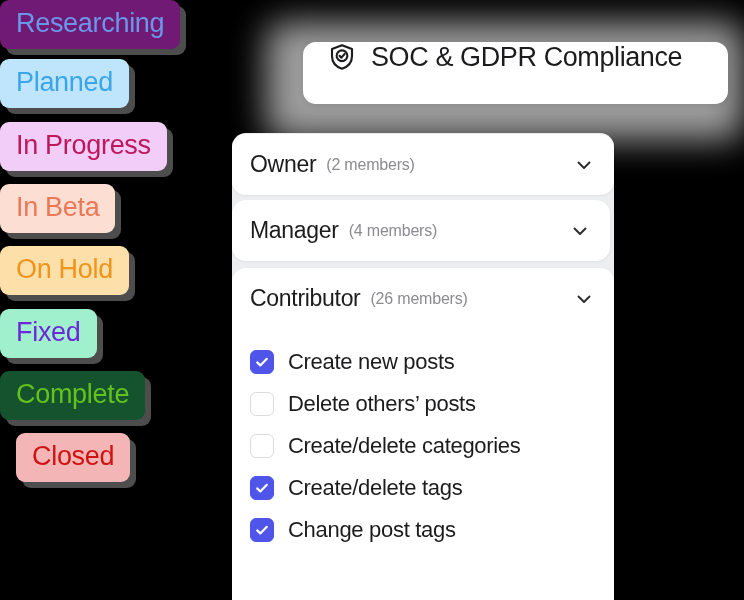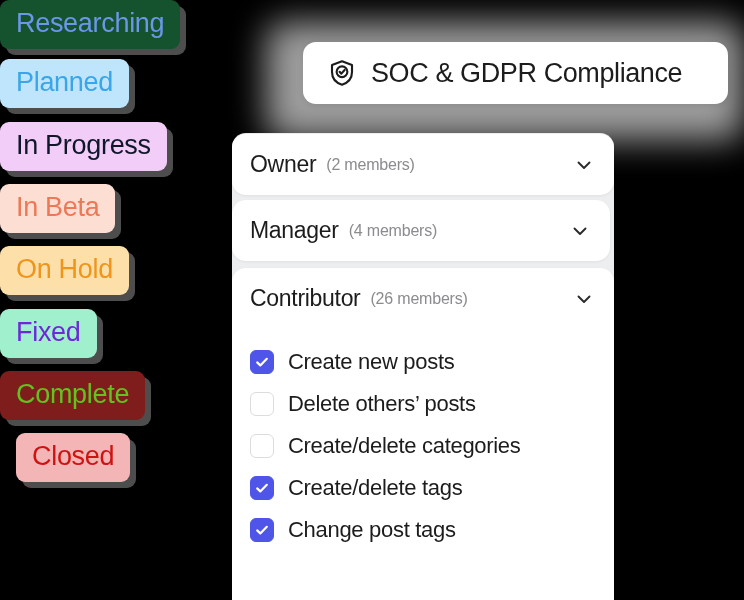--- a/index.html
+++ b/index.html
@@ -56,21 +56,20 @@
   }
   #compliance-card {
     position: absolute;
     left: 303px;
     top: 42px;
     width: 425px;
     height: 62px;
     background: #ffffff;
     border-radius: 13px;
     display: flex;
-    align-items: center;
     padding-left: 24px;
     box-sizing: border-box;
     z-index: 10;
     box-shadow: 0 2px 6px rgba(0,0,0,0.10);
   }
   #compliance-card .shield-wrap {
     width: 30px;
     height: 30px;
     flex: 0 0 30px;
     margin-right: 14px;
@@ -179,27 +178,27 @@
     letter-spacing: -0.3px;
     white-space: nowrap;
   }
 </style>
 </head>
 <body>
 
 <div id="stage">
 
   <div id="status-stack">
-      <div class="status-row" style="top: 0px; left: 0px;"><span class="status-badge" style="background: #14532d; color: rgb(107, 151, 232);">Researching</span></div>
+      <div class="status-row" style="top: 0px; left: 0px;"><span class="status-badge" style="background: #701a75; color: rgb(107, 151, 232);">Researching</span></div>
       <div class="status-row" style="top: 59px; left: 0px;"><span class="status-badge" style="background: rgb(190, 229, 251); color: rgb(58, 165, 232);">Planned</span></div>
-      <div class="status-row" style="top: 122px; left: 0px;"><span class="status-badge" style="background: rgb(242, 205, 247); color: #0f172a;">In Progress</span></div>
+      <div class="status-row" style="top: 122px; left: 0px;"><span class="status-badge" style="background: rgb(242, 205, 247); color: #be185d;">In Progress</span></div>
       <div class="status-row" style="top: 184px; left: 0px;"><span class="status-badge" style="background: rgb(252, 223, 210); color: rgb(235, 120, 86);">In Beta</span></div>
       <div class="status-row" style="top: 246px; left: 0px;"><span class="status-badge" style="background: rgb(253, 223, 170); color: rgb(239, 149, 27);">On Hold</span></div>
       <div class="status-row" style="top: 309px; left: 0px;"><span class="status-badge" style="background: rgb(160, 240, 205); color: #6d28d9;">Fixed</span></div>
-      <div class="status-row" style="top: 371px; left: 0px;"><span class="status-badge" style="background: #7f1d1d; color: rgb(99, 194, 30);">Complete</span></div>
+      <div class="status-row" style="top: 371px; left: 0px;"><span class="status-badge" style="background: #14532d; color: rgb(99, 194, 30);">Complete</span></div>
       <div class="status-row" style="top: 433px; left: 16px;"><span class="status-badge" style="background: rgb(243, 181, 181); color: rgb(207, 18, 18);">Closed</span></div>
     </div>
 
   <div id="compliance-shadow"></div>
 
   <div id="compliance-card">
     <span class="shield-wrap">
       <svg width="30" height="30" viewBox="0 0 24 24" fill="none" stroke="#1c1c1e" stroke-width="1.7" stroke-linecap="round" stroke-linejoin="round">
         <path d="M12 2.6 L20 5.6 V11.2 C20 16.2 16.6 19.9 12 21.4 C7.4 19.9 4 16.2 4 11.2 V5.6 Z"></path>
         <circle cx="12" cy="11" r="4.3"></circle>

